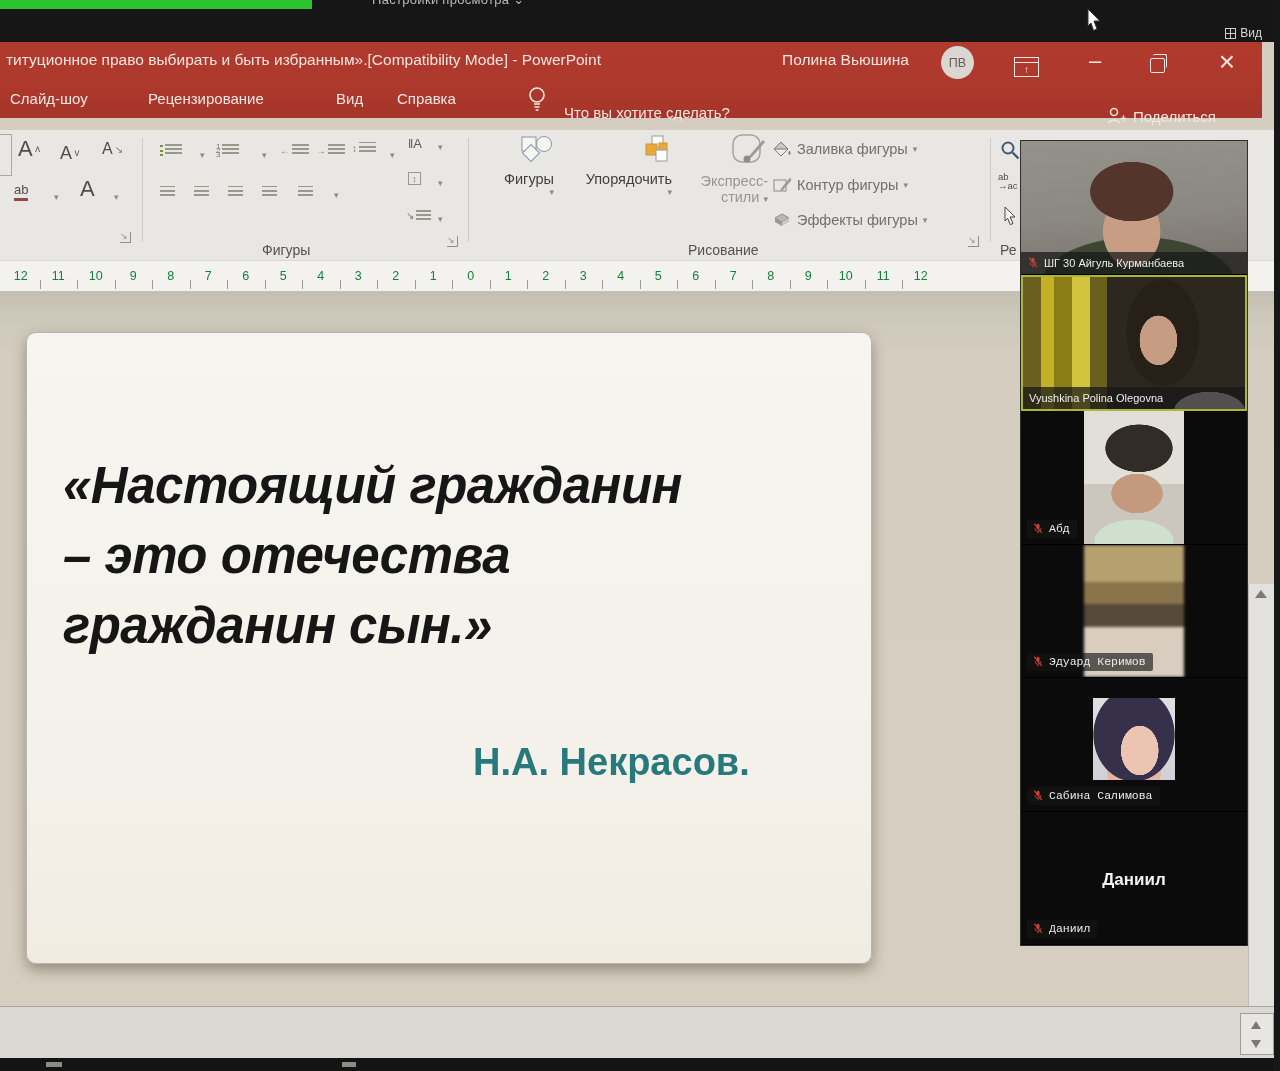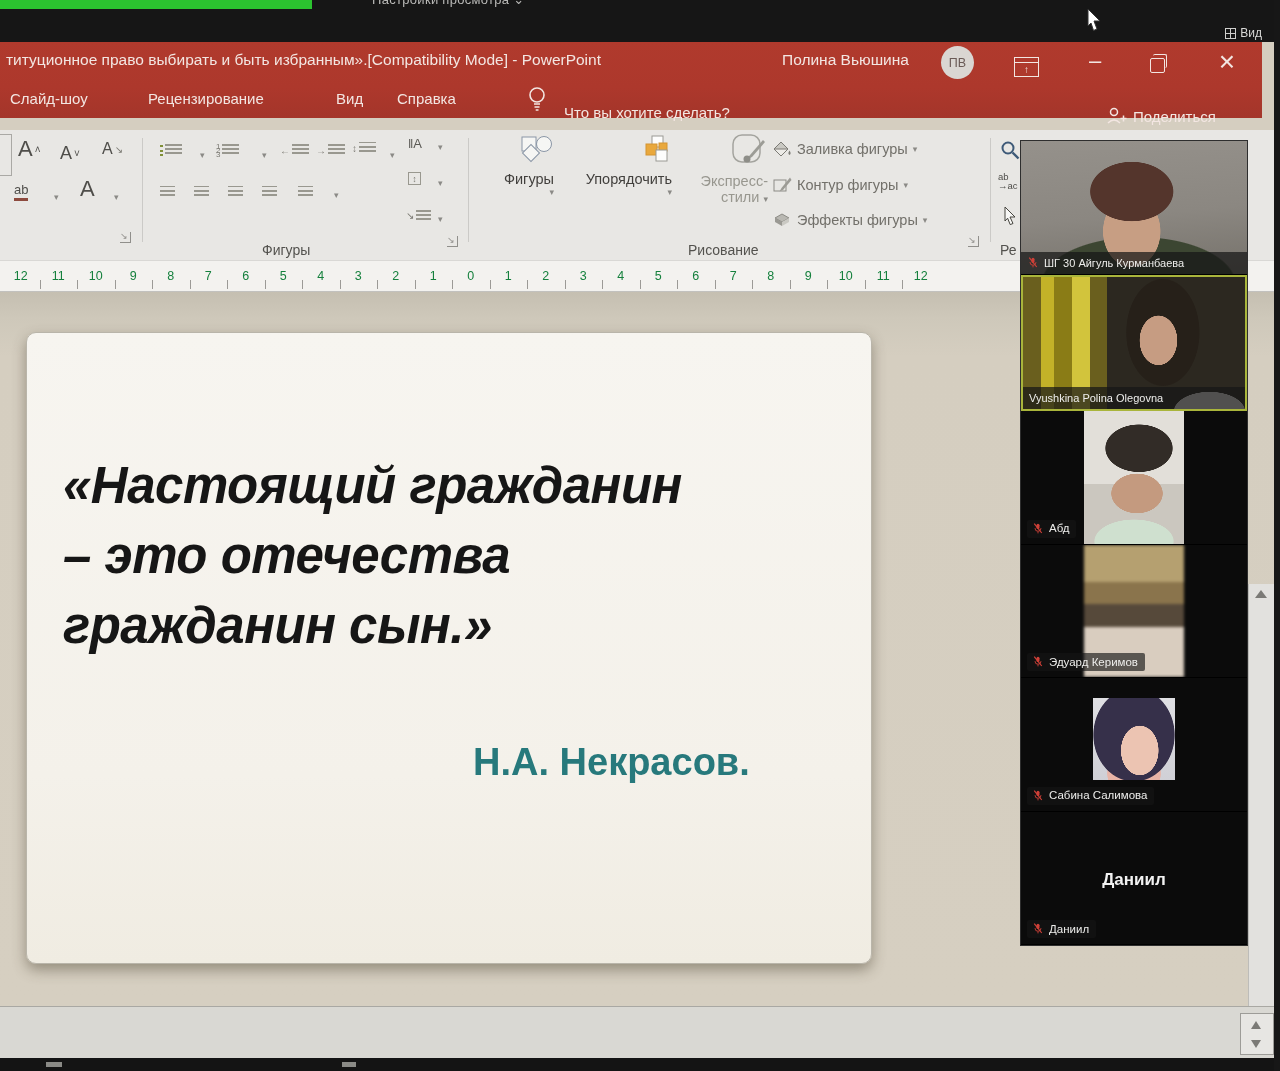--- a/index.html
+++ b/index.html
@@ -117,21 +117,21 @@
   .avatar5 { position:absolute; left:50%; transform:translateX(-50%); top:20px; width:82px; height:82px;
      background:
      radial-gradient(19px 25px at 57% 64%, #ecc4b2 98%, transparent 100%),
      radial-gradient(41px 47px at 50% 45%, #36304a 98%, transparent 100%),
      radial-gradient(27px 26px at 50% 92%, #e8b4a6 98%, transparent 100%),
      linear-gradient(180deg,#dfdfe3,#d0d0d6); }
   .center-name { position:absolute; left:0; right:0; top:44%; text-align:center; color:#f2f2f2; font-size:17px; font-weight:bold; }
   .namebar { position:absolute; left:0; right:0; bottom:0; height:22px; background:rgba(22,22,22,.72);
      display:flex; align-items:center; gap:5px; padding:0 6px; color:#ededeb; font-size:11px; white-space:nowrap; }
   .namepill { position:absolute; left:6px; bottom:6px; background:rgba(22,22,22,.65); border-radius:2px;
-     display:flex; align-items:center; gap:5px; padding:2px 7px 3px 5px; color:#ededeb; font-size:11.5px; white-space:nowrap; }
+     display:flex; align-items:center; gap:5px; padding:2px 7px 3px 5px; color:#ededeb; font-size:11.5px; white-space:nowrap;font-family:Liberation Mono, monospace; }
 
   .bezel { position:absolute; right:0; top:0; width:6px; height:1071px; background:#171717; z-index:50; }
 </style>
 </head>
 <body>
 
 <div class="screen">
 
   <div class="top-strip">
     <div class="green-bar"></div>

